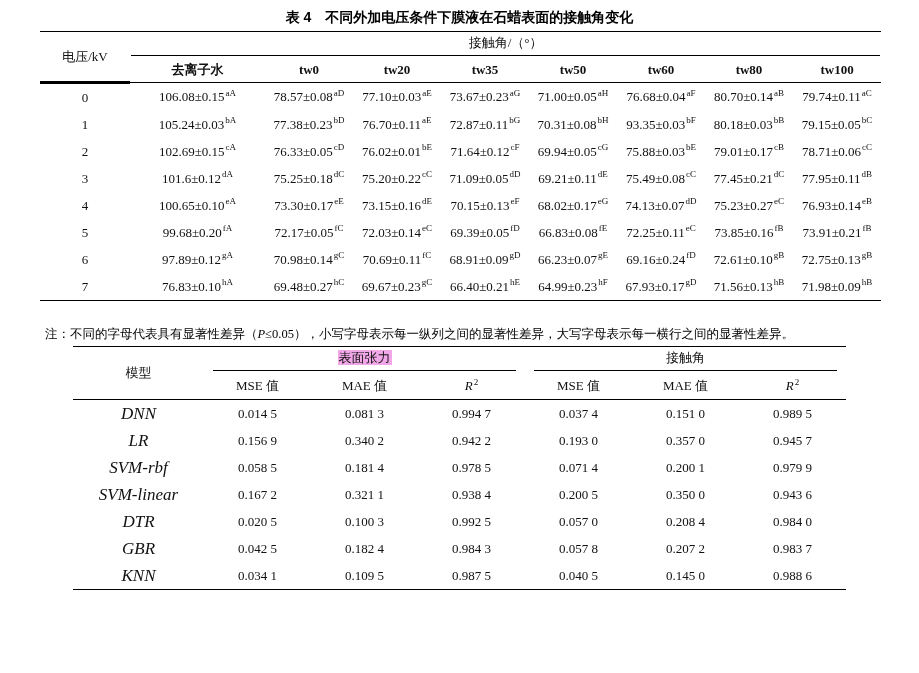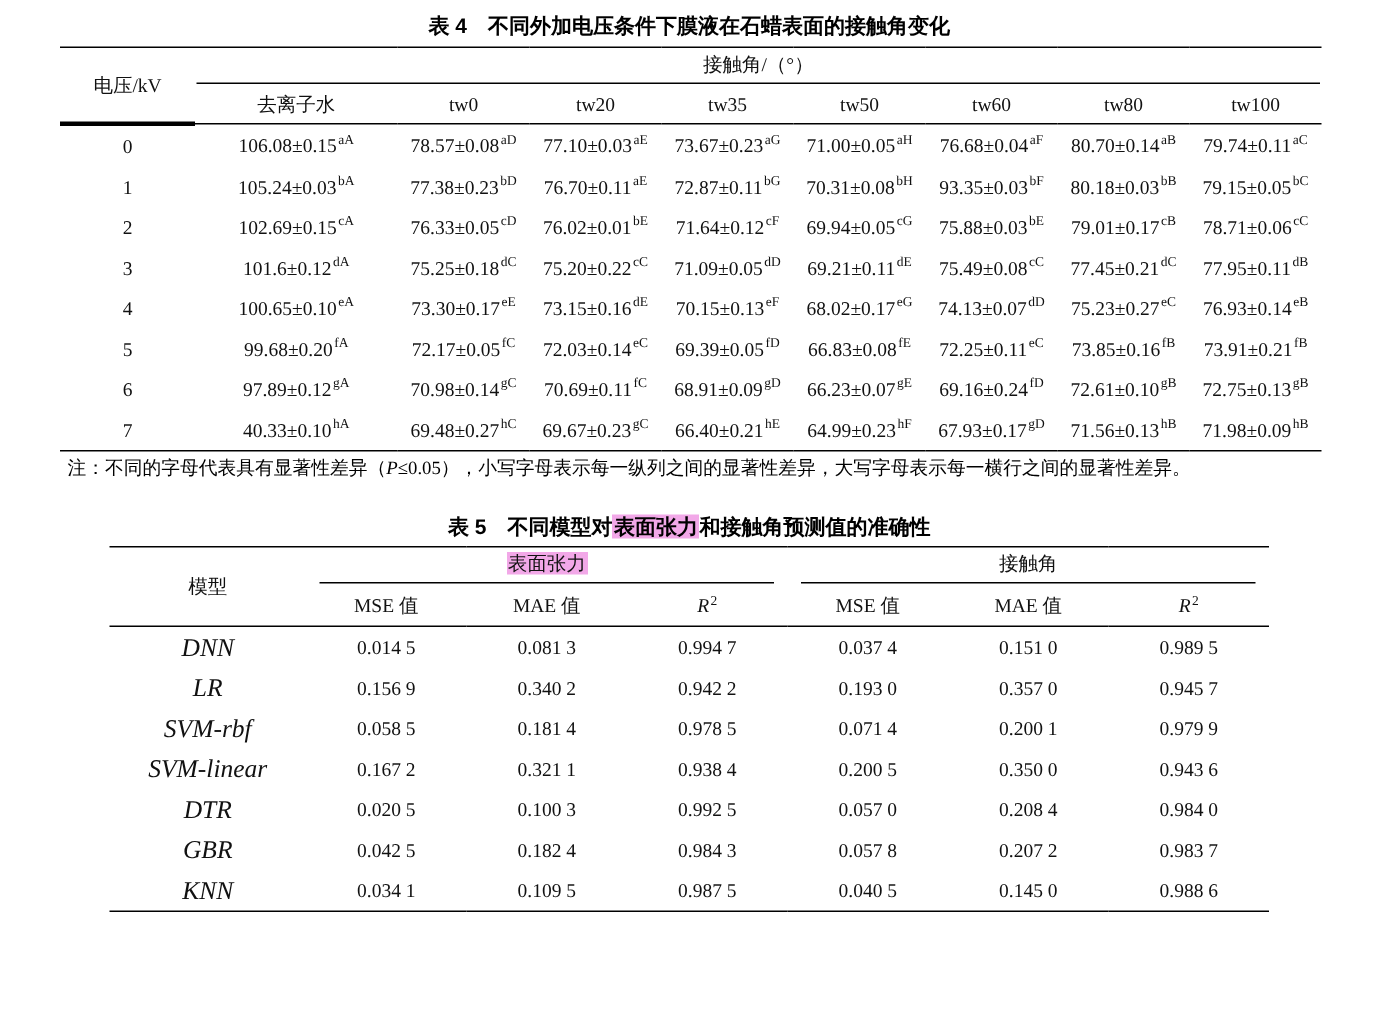--- a/index.html
+++ b/index.html
@@ -24,30 +24,30 @@
   th, td { text-align:center; padding:0; font-weight:normal; white-space:nowrap; }
 
   
   .t4 {
     width:841px; margin:4px 0 0 40px;
     border-top:1.5px solid #000; border-bottom:1.5px solid #000;
     font-size:13px;
   }
   .t4 thead th { height:25px; vertical-align:middle; font-size:13px; }
   .t4 .rowspan-th { border-bottom:3px solid #000000; }
-  .t4 .sub th { border-bottom:1px solid #000; }
+  .t4 .sub th { border-bottom:1px solid #000;font-weight:bold; }
   .t4 tbody td { height:27px; vertical-align:middle; }
   .grp4 { border-bottom:1px solid #000; padding-bottom:3px; margin:0 1px; }
   sup {
     font-size:9px; line-height:0; vertical-align:super;
     letter-spacing:0; margin-left:1px;
   }
 
   .note {
-    margin:2px 0 0 45px; font-size:12.5px; line-height:18px; color:#000;
+    margin:24px 0 0 45px; font-size:12.5px; line-height:18px; color:#000;
   }
   .note i { font-family:"Liberation Serif",serif; }
 
   
   .sec2-zh { margin-top:13px; }
   .t5 {
     width:773px; margin:3px 0 0 73px;
     border-top:1.5px solid #000; border-bottom:1.5px solid #000;
     font-size:13px;
   }
@@ -170,35 +170,34 @@
           <td><span>70.98±0.14</span><sup>gC</sup></td>
           <td><span>70.69±0.11</span><sup>fC</sup></td>
           <td><span>68.91±0.09</span><sup>gD</sup></td>
           <td><span>66.23±0.07</span><sup>gE</sup></td>
           <td><span>69.16±0.24</span><sup>fD</sup></td>
           <td><span>72.61±0.10</span><sup>gB</sup></td>
           <td><span>72.75±0.13</span><sup>gB</sup></td>
         </tr>
         <tr>
           <td>7</td>
-          <td><span>40.33±0.10</span><sup>hA</sup></td>
+          <td><span>76.83±0.10</span><sup>hA</sup></td>
           <td><span>69.48±0.27</span><sup>hC</sup></td>
           <td><span>69.67±0.23</span><sup>gC</sup></td>
           <td><span>66.40±0.21</span><sup>hE</sup></td>
           <td><span>64.99±0.23</span><sup>hF</sup></td>
           <td><span>67.93±0.17</span><sup>gD</sup></td>
           <td><span>71.56±0.13</span><sup>hB</sup></td>
           <td><span>71.98±0.09</span><sup>hB</sup></td>
         </tr>
       </tbody>
   </table>
 
   <div class="note"><span>注：不同的字母代表具有显著性差异（</span><i>P</i><span>≤0.05），小写字母表示每一纵列之间的显著性差异，大写字母表示每一横行之间的显著性差异。</span></div>
 
-  <div class="title-zh sec2-zh"><span>表 5　不同模型对</span><span class="hl" style="background-color: rgb(242, 168, 232);">表面张力</span><span>和接触角预测值的准确性</span></div>
 
   <table class="t5">
     <colgroup>
       <col style="width:131px">
       <col style="width:107px">
         <col style="width:107px">
         <col style="width:107px">
       <col style="width:107px">
         <col style="width:107px">
         <col style="width:107px">

